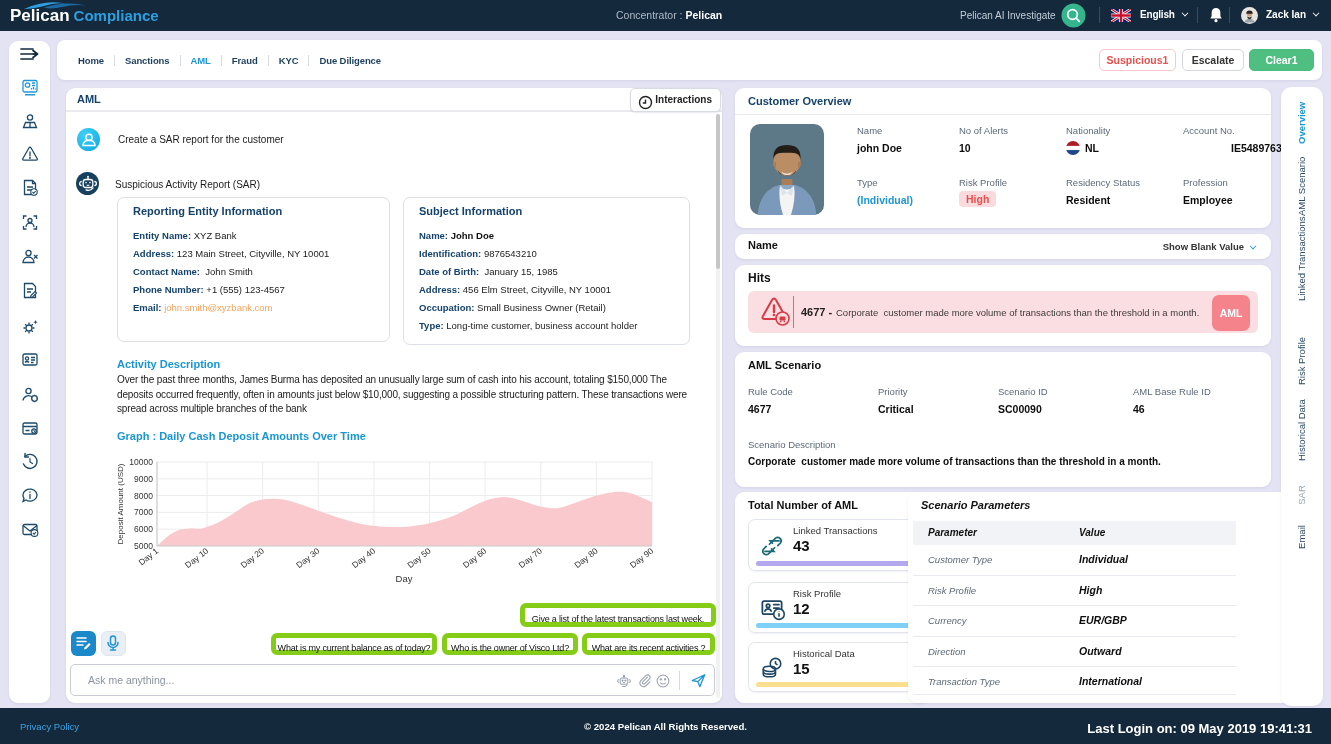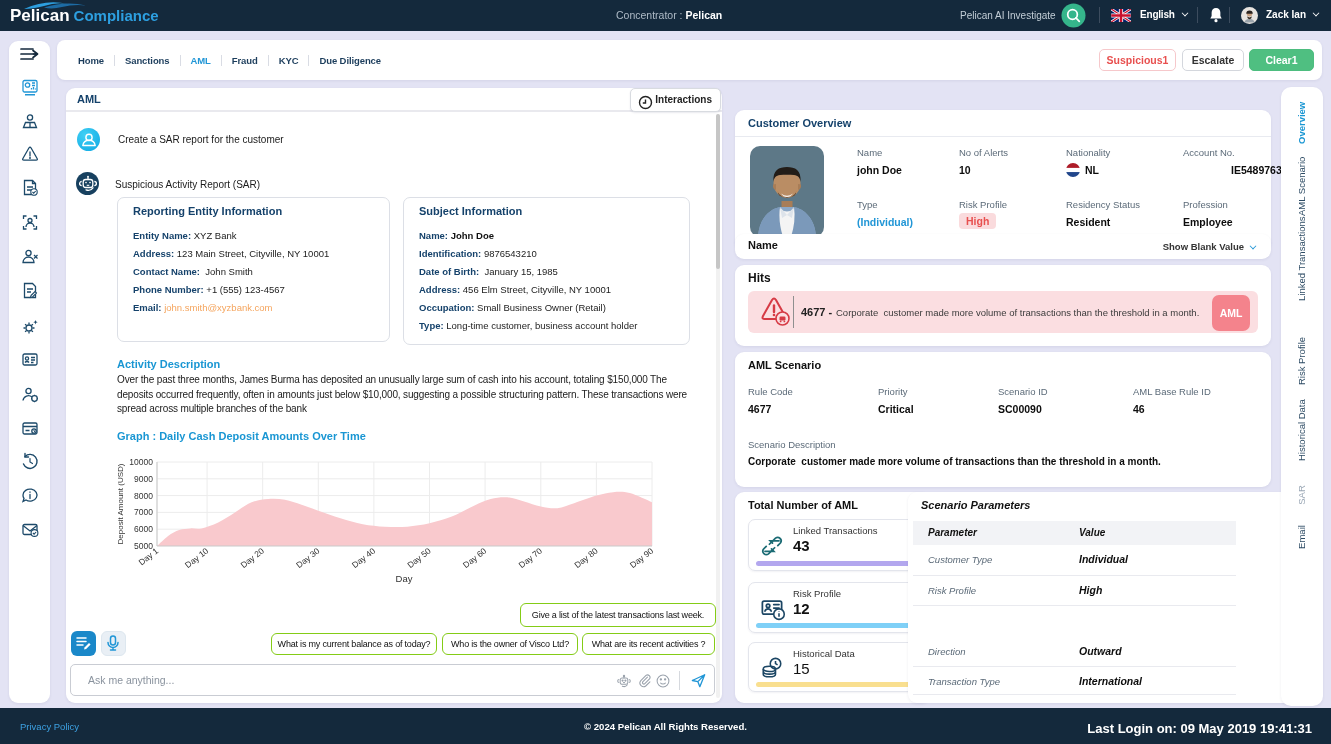--- a/index.html
+++ b/index.html
@@ -59,32 +59,32 @@
 .icard { position:absolute; top:109px; border:1px solid #dcdfe6; border-radius:7px; background:#fff;}
 #icard1 { left:51px; width:273px; height:145px;}
 #icard2 { left:337px; width:287px; height:148px;}
 .icard h3 { position:absolute; top:7px; left:15px; font-size:11px; color:#15426b;}
 .icard .row { position:absolute; left:15px; font-size:9.5px; color:#222; white-space:nowrap;}
 .icard .row b { color:#15426b; }
 .icard .row .mail { color:#f5a55e; }
 .hblue { position:absolute; font-size:11px; font-weight:bold; color:#1996d3; }
 #desc { position:absolute; left:51px; top:285px; font-size:10px; line-height:14.6px; color:#1b1b1b; letter-spacing:-0.15px;}
 
-.chip { position:absolute; border:1px solid #84cc16; border-radius:6px; background:#fff; font-size:9px; letter-spacing:-0.2px; color:#111; text-align:center; }
+.chip { position:absolute; border:5px solid #84cc16; border-radius:6px; background:#fff; font-size:9px; letter-spacing:-0.2px; color:#111; text-align:center; }
 
 #sq-note { position:absolute; left:5px; top:543px; width:25px; height:25px; background:#1a88c9; border-radius:6px;}
 #sq-mic { position:absolute; left:35px; top:543px; width:25px; height:25px; background:#e9eff5; border-radius:6px; border:1px solid #dde7ef;}
 #askbox { position:absolute; left:4px; top:576px; width:645px; height:32px; border:1px solid #c9ccd3; border-radius:5px; background:#fff;}
 #askbox .ph { position:absolute; left:17px; top:9px; font-size:10.5px; color:#8a939e;}
 
 #scrollbar { position:absolute; right:2px; top:26px; width:4px; height:584px; background:#f1f1f1; border-radius:3px;}
 #scrollthumb { position:absolute; right:2px; top:26px; width:4px; height:155px; background:#c6c6c6; border-radius:3px;}
 
 .card { position:absolute; background:#fff; border-radius:9px; box-shadow:0 1px 3px rgba(40,40,90,0.08);}
-#cust { left:735px; top:88px; width:536px; height:140px;margin-top:22px;}
+#cust { left:735px; top:88px; width:536px; height:140px;}
 #cust h2, .ch2 { font-size:11px; font-weight:bold; color:#15426b; }
 #namebar { left:735px; top:234px; width:536px; height:25px;}
 #hits { left:735px; top:265px; width:536px; height:81px;}
 #scen { left:735px; top:352px; width:536px; height:135px;}
 #totaml { left:735px; top:492px; width:195px; height:211px;}
 #params { left:908px; top:492px; width:401px; height:211px;font-style:italic;}
 .lbl { position:absolute; font-size:9.5px; color:#5b6a78; }
 .val { position:absolute; font-size:10.5px; font-weight:bold; color:#0d0d0d; white-space:nowrap;}
 
 #vtabs { position:absolute; left:1281px; top:87px; width:42px; height:619px; background:#fff; border-radius:10px; box-shadow:0 1px 3px rgba(40,40,90,0.08);}
@@ -529,38 +529,42 @@
   <div class="statbox" style="position:absolute; left:13px; top:150px; width:170px; height:50px; border:1px solid #e3e5ec; border-radius:7px; box-shadow:0 1px 2px rgba(40,40,90,0.06);">
     <svg style="position:absolute; left:9px; top:11px;" width="28" height="28" viewBox="0 0 32 32">
       <g fill="none" stroke="#1c4664" stroke-width="1.8">
       <ellipse cx="13" cy="17" rx="7" ry="3"></ellipse>
       <path d="M6 17 v6 c0 1.7 3.1 3 7 3 s7-1.3 7-3 v-6 M6 20 c0 1.7 3.1 3 7 3 s7-1.3 7-3"></path>
       <circle cx="20" cy="11" r="6"></circle>
       <path d="M20 8 v3 l2.4 1.4"></path>
       </g>
     </svg>
     <div style="position:absolute; left:44px; top:5px; font-size:9.5px; color:#333;">Historical Data</div>
-    <div style="position:absolute; left:44px; top:17px; font-size:15px; font-weight:normal; color:#111;">15</div>
+    <div style="position:absolute; left:44px; top:17px; font-size:15px; font-weight:bold; color:#111;">15</div>
     <div style="position:absolute; left:7px; bottom:4px; width:154px; height:5px; background:#f9df8f; border-radius:3px;"></div>
   </div>
 </div>
 
 <div class="card" id="params">
   <div style="position:absolute; left:13px; top:7px; font-size:11px; font-weight:bold; color:#111;">Scenario Parameters</div>
   <div style="position:absolute; left:5px; top:29px; width:323px; height:24px; background:#f2f3f6;">
     <span style="position:absolute; left:15px; top:6px; font-size:10px; font-weight:bold; color:#111;">Parameter</span>
     <span style="position:absolute; left:166px; top:6px; font-size:10px; font-weight:bold; color:#111;">Value</span>
   </div>
   <div class="prow" style="top:53px; height:31px;">
       <span class="pl">Customer Type</span>
       <span class="pv">Individual</span>
     </div>
   <div class="prow" style="top:84px; height:30px;">
       <span class="pl">Risk Profile</span>
       <span class="pv">High</span>
+    </div>
+  <div class="prow" style="top:114px; height:31px;">
+      <span class="pl">Currency</span>
+      <span class="pv">EUR/GBP</span>
     </div>
   <div class="prow" style="top:145px; height:30px;">
       <span class="pl">Direction</span>
       <span class="pv">Outward</span>
     </div>
   <div class="prow" style="top:175px; height:28px;">
       <span class="pl">Transaction Type</span>
       <span class="pv">International</span>
     </div>
 </div>

